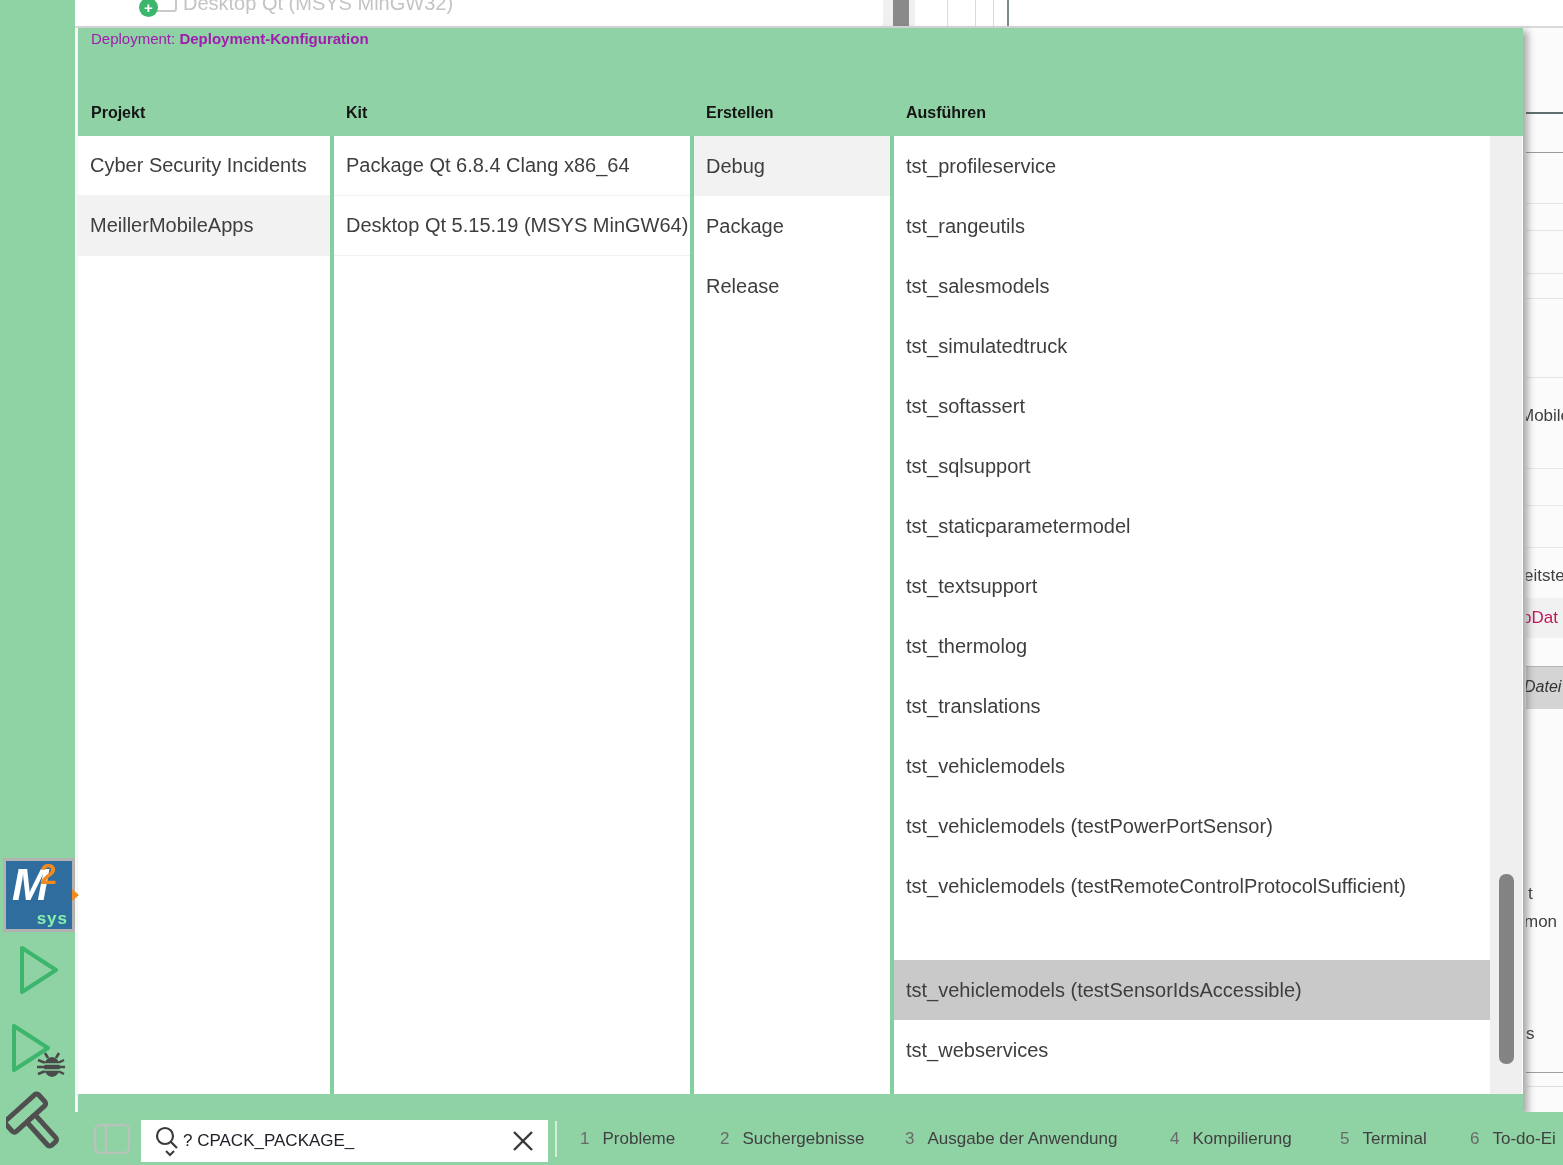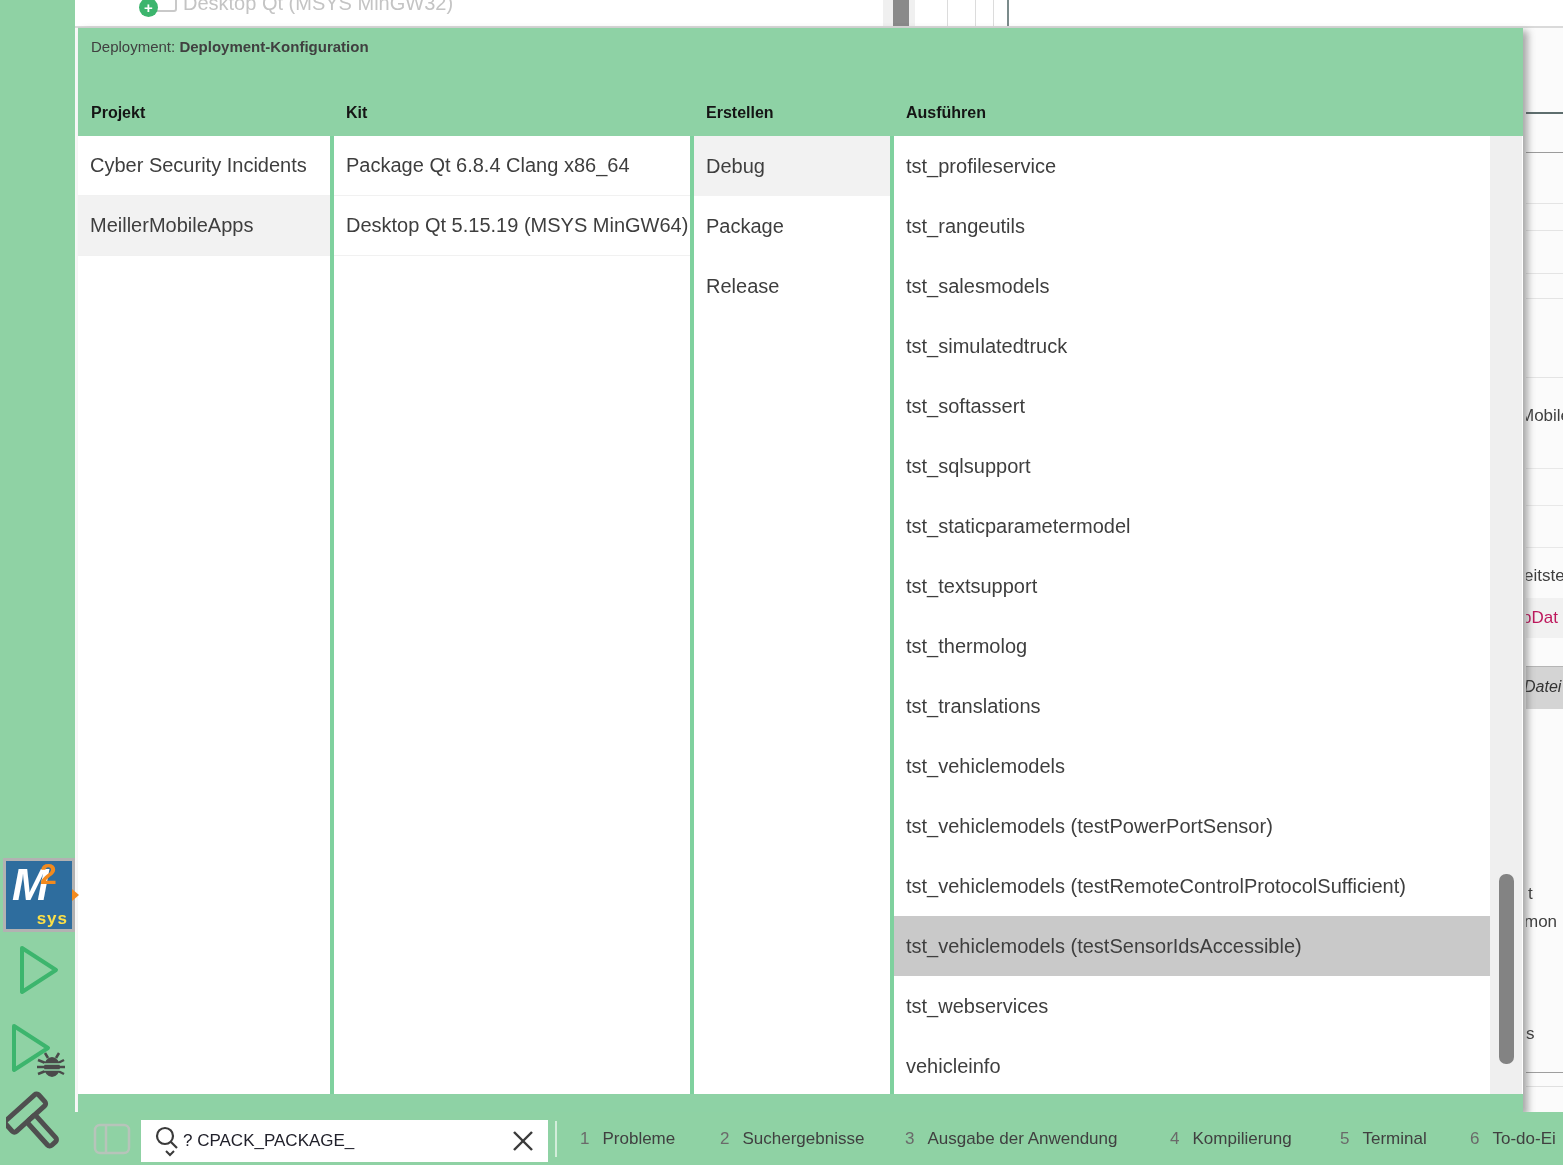--- a/index.html
+++ b/index.html
@@ -9,21 +9,21 @@
     font-family:"Liberation Sans","DejaVu Sans",sans-serif;
     -webkit-font-smoothing:antialiased;
   }
   .abs{position:absolute;}
 
   
   .sidebar{left:0;top:0;width:75px;height:1165px;background:#8fd2a4;z-index:40;}
   .logo{left:3px;top:858px;width:66px;height:68px;background:#2e6d9e;border:3px solid #b2b2b2;position:absolute;cursor:pointer;}
   .logo .m{position:absolute;left:6px;top:2px;color:#fff;font-size:44px;font-weight:bold;font-style:italic;line-height:1;}
   .logo .two{position:absolute;left:34px;top:-2px;color:#f28a1e;font-size:30px;font-weight:bold;line-height:1;}
-  .logo .sys{position:absolute;right:4px;bottom:2px;color:#fde047;font-size:17px;font-weight:bold;line-height:1;letter-spacing:1px;}
+  .logo .sys{position:absolute;right:4px;bottom:2px;color:#86efac;font-size:17px;font-weight:bold;line-height:1;letter-spacing:1px;}
   .logo .arrow{position:absolute;right:-7px;top:28px;width:0;height:0;border-top:6px solid transparent;border-bottom:6px solid transparent;border-left:7px solid #f28a1e;}
   .side-btn{position:absolute;left:0;width:75px;display:flex;justify-content:center;cursor:pointer;}
 
   
   .top-strip{left:75px;top:0;width:1488px;height:26px;background:#ffffff;border-bottom:2px solid #dadada;z-index:20;overflow:visible;}
   .topkit-text{position:absolute;left:108px;top:-8px;font-size:20px;color:#c4c4c4;white-space:nowrap;}
   .monitor{position:absolute;left:72px;top:-12px;width:26px;height:20px;border:2px solid #c9c9c9;border-radius:3px;background:#fff;}
   .addbadge{position:absolute;left:64px;top:-2px;width:19px;height:19px;border-radius:50%;background:#3cb56d;color:#fff;font-size:15px;font-weight:bold;text-align:center;line-height:19px;}
   .ts-track{position:absolute;left:808px;top:0;width:32px;height:26px;background:#f0f0f0;}
   .ts-thumb{position:absolute;left:818px;top:-4px;width:16px;height:30px;background:#8a8a8a;}
@@ -33,31 +33,31 @@
   
   .right-strip{left:1526px;top:26px;width:37px;height:1086px;background:#fbfbfb;overflow:hidden;z-index:5;}
   .hline{position:absolute;left:0;right:0;height:1px;background:#e4e4e4;}
   .frag{position:absolute;font-size:17px;color:#3f3f3f;white-space:nowrap;}
   .band{position:absolute;left:0;right:0;}
 
   
   .popup{left:78px;top:27px;width:1445px;height:1084px;background:#ffffff;z-index:30;
          box-shadow:5px 4px 7px rgba(70,70,70,.45);border-top:1px solid #cfcfcf;}
   .p-header{position:absolute;left:0;top:0;width:100%;height:108px;background:#8ed2a5;}
-  .p-title{position:absolute;left:13px;top:10px;font-size:15px;color:#404040;}
+  .p-title{position:absolute;left:13px;top:2px;font-size:15px;color:#a21caf;}
   .p-title b{font-weight:bold;}
   .colheader{position:absolute;top:76px;font-size:16px;font-weight:bold;color:#151515;}
   .p-body{position:absolute;left:0;top:108px;width:100%;height:958px;background:#fff;overflow:hidden;}
   .col{position:absolute;top:0;bottom:0;background:#fff;}
   .vdiv{position:absolute;top:0;bottom:0;width:4px;background:#7fd19e;}
   .row{height:60px;display:flex;align-items:center;padding-left:12px;font-size:20px;color:#3e3e3e;
        white-space:nowrap;overflow:hidden;cursor:pointer;box-sizing:border-box;}
   .rowline{border-bottom:1px solid #f1f1f1;}
   .hl{background:#f2f2f2;}
-  .sel{background:#c9c9c9;}
+  .sel{background:#c9c9c9;margin-top:44px;}
   .p-track{position:absolute;top:0;bottom:0;left:1412px;width:32px;background:#efefef;}
   .p-thumb{position:absolute;left:9px;top:738px;width:15px;height:190px;background:#838383;border-radius:7px;cursor:grab;}
   .p-footer{position:absolute;left:0;bottom:0;width:100%;height:18px;background:#8ed2a5;}
 
   
   .bottom-bar{left:75px;top:1112px;width:1488px;height:53px;background:#8fd2a4;z-index:50;}
   .toggle-btn{position:absolute;left:18px;top:11px;cursor:pointer;}
   .searchbox{position:absolute;left:66px;top:8px;width:407px;height:42px;background:#fff;display:flex;align-items:center;cursor:text;}
   .search-text{font-size:17px;color:#21212b;white-space:nowrap;flex:1;}
   .close-btn{margin-right:12px;cursor:pointer;display:flex;}

